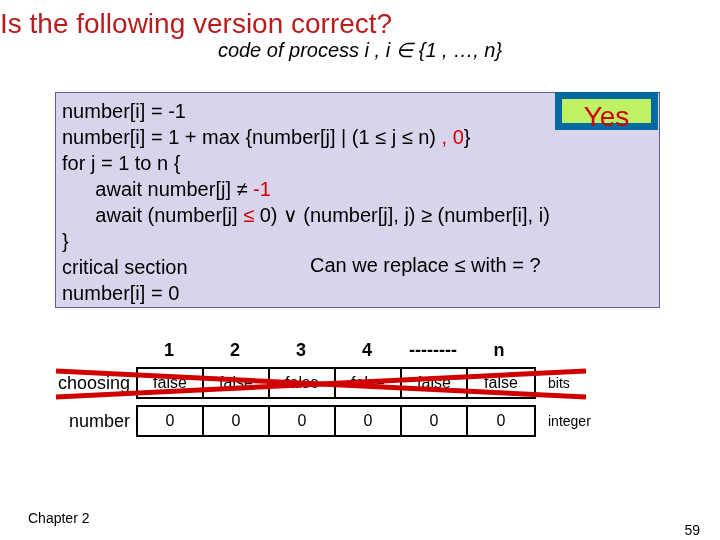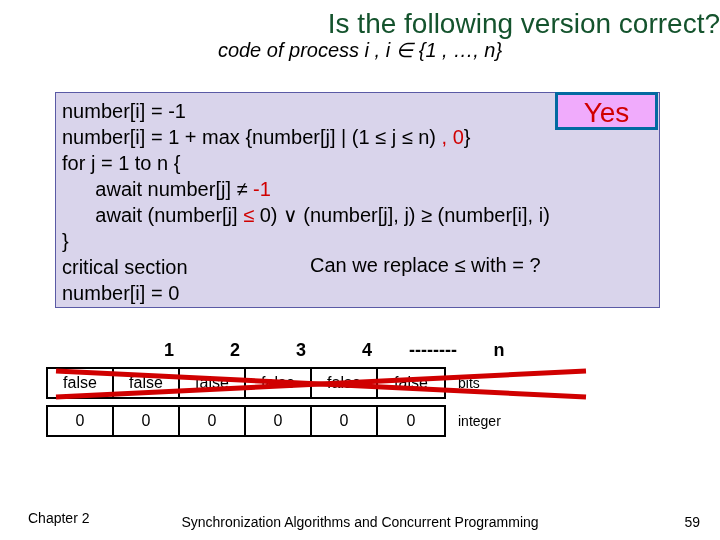--- a/index.html
+++ b/index.html
@@ -6,23 +6,23 @@
     margin: 0;
     padding: 0;
     width: 720px;
     height: 540px;
     background: #fff;
     font-family: "Comic Sans MS", "Comic Sans", cursive, sans-serif;
     position: relative;
     overflow: hidden;
   }
   .title {
-    text-align: right;
+    text-align: left;
     font-size: 28px;
-    color: #14532d;
+    color: #b91c1c;
     margin-top: 8px;
     font-weight: normal;
   }
   .subtitle {
     text-align: center;
     font-size: 20px;
     color: #000;
     margin-top: -2px;
     font-style: italic;
   }
@@ -45,22 +45,22 @@
     color: #000;
     white-space: pre;
   }
   .red { color: #d00000; }
   .yesbox {
     position: absolute;
     left: 555px;
     top: 92px;
     width: 103px;
     height: 38px;
-    background: #f0abfc;
-    border: 3px solid #0369a1;
+    background: #bef264;
+    border: 7px solid #0369a1;
     text-align: center;
     font-size: 28px;
     color: #d00000;
     line-height: 36px;
     box-sizing: border-box;
   }
   .question {
     position: absolute;
     left: 310px;
     top: 254px;
@@ -133,21 +133,21 @@
     left: 0;
     right: 0;
     bottom: 10px;
     text-align: center;
     font-size: 14px;
     line-height: 16px;
   }
   .footer-right {
     position: absolute;
     right: 20px;
-    bottom: 10px;
+    bottom: 2px;
     font-size: 14px;
   }
 </style>
 </head>
 <body>
 
 <div class="title">Is the following version correct?</div>
 <div class="subtitle">code of process i ,    i ∈ {1 , …, n}</div>
 
 <div class="codebox"></div>
@@ -168,45 +168,47 @@
   <div class="headers">
     <div>1</div>
     <div>2</div>
     <div>3</div>
     <div>4</div>
     <div>--------</div>
     <div>n</div>
   </div>
 
   <div class="row choosing-row">
+    <div class="row-label">choosing</div>
     <div class="cells">
       <div>false</div>
       <div>false</div>
       <div>false</div>
       <div>false</div>
       <div>false</div>
       <div>false</div>
     </div>
     <div class="row-type">bits</div>
     <svg class="strike-svg" width="560" height="34">
       <line x1="10" y1="4" x2="540" y2="30" stroke="#d00000" stroke-width="5"></line>
       <line x1="10" y1="30" x2="540" y2="4" stroke="#d00000" stroke-width="5"></line>
     </svg>
   </div>
 
   <div class="row">
+    <div class="row-label">number</div>
     <div class="cells">
       <div>0</div>
       <div>0</div>
       <div>0</div>
       <div>0</div>
       <div>0</div>
       <div>0</div>
     </div>
     <div class="row-type">integer</div>
   </div>
 </div>
 
 <div class="footer-left">Chapter 2</div>
 <div class="footer-center">
-  <span>Synchronization Algorithms and Concurrent Programming</span><br>
+  <br>
 </div>
 <div class="footer-right">59</div>
 
 </body></html>

